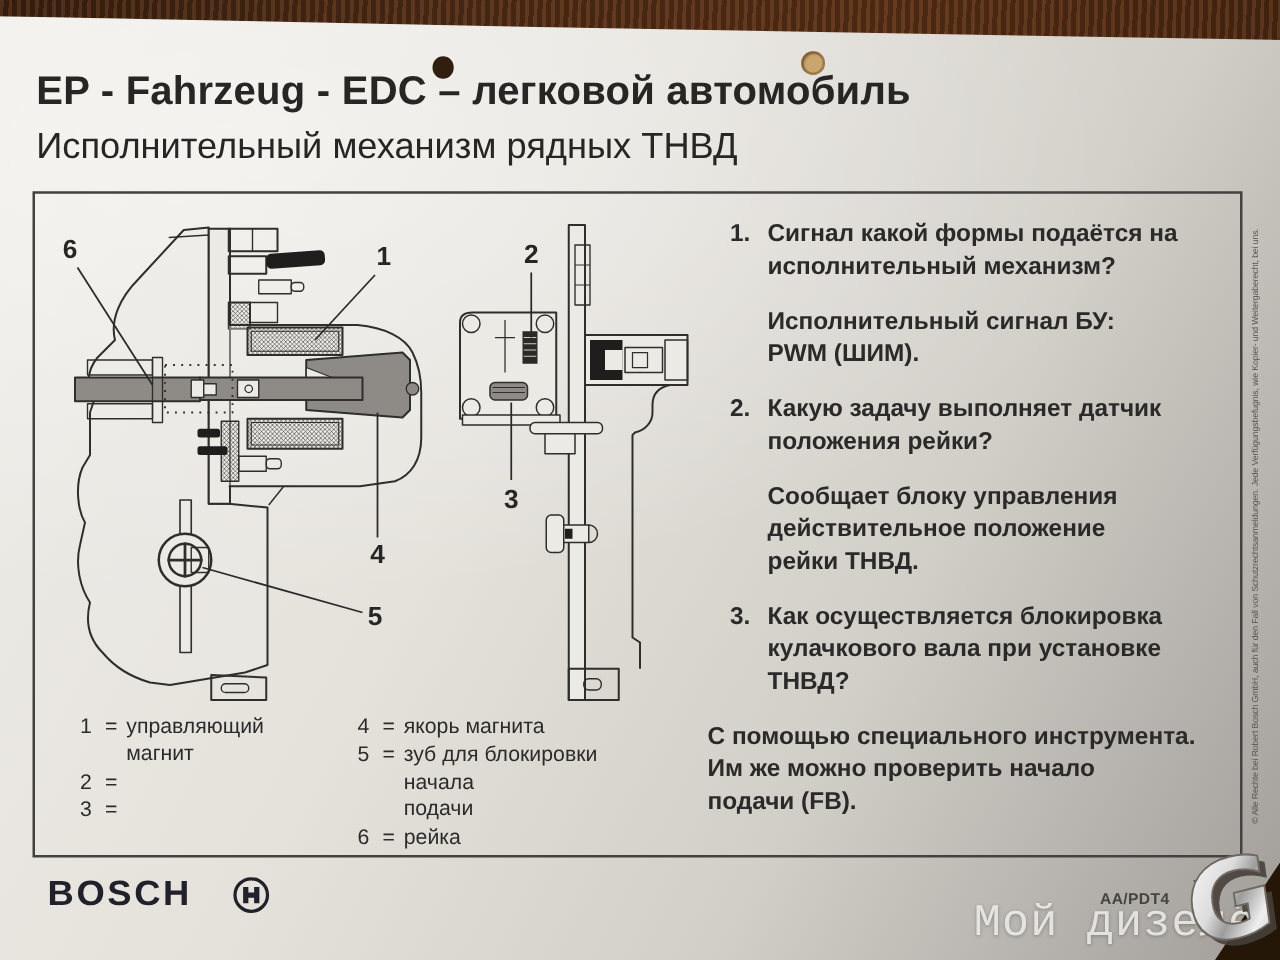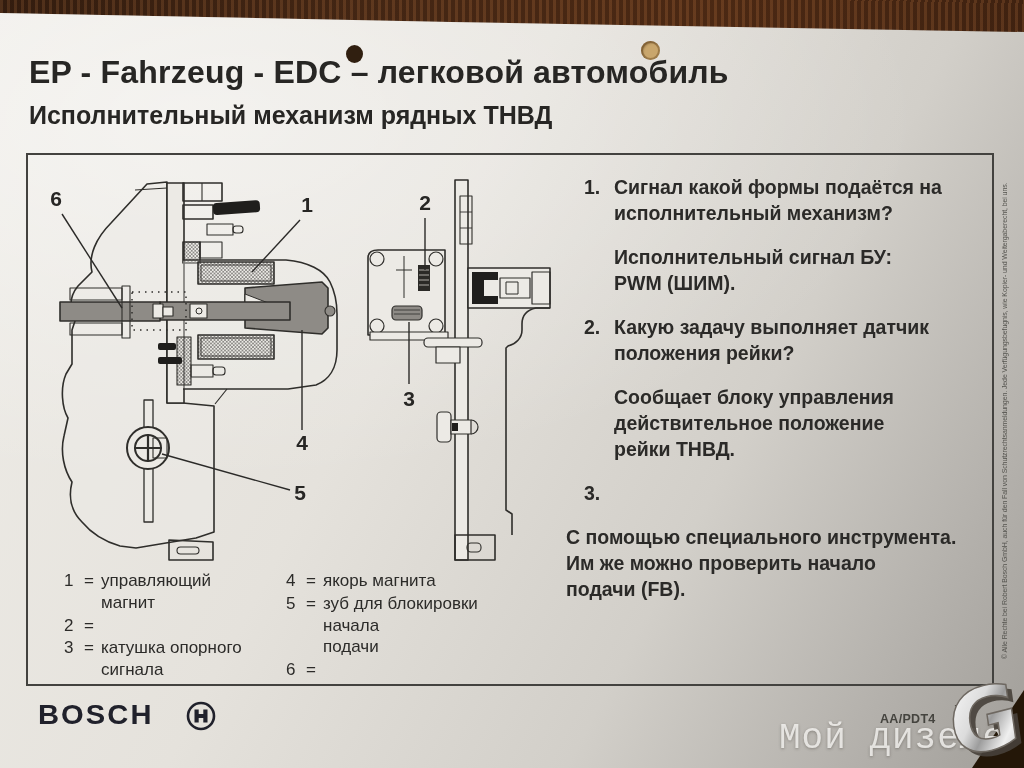--- a/index.html
+++ b/index.html
@@ -12,21 +12,21 @@
          clip-path:polygon(0 13px,44% 22px,100% 32px,100% 100%,0 100%);
          background:
            radial-gradient(120% 80% at 18% 15%,rgba(255,255,255,.45),rgba(255,255,255,0) 60%),
            linear-gradient(118deg,#efede8 0%,#e5e2dc 40%,#d2cfc9 68%,#b3b0ab 88%,#a19e99 100%);}
   .hole{position:absolute;border-radius:50%;}
   .hole-1{left:346px;top:45px;width:17px;height:18px;background:#301f10;}
   .hole-2{left:641px;top:41px;width:19px;height:19px;background:#c9a66c;
           box-shadow:inset 0 0 0 2px rgba(104,72,30,.45), inset 2px 2px 2px rgba(60,35,10,.35);}
   .title{position:absolute;left:29px;top:54px;font-size:32px;font-weight:bold;
          color:#272624;letter-spacing:.2px;white-space:nowrap;}
-  .subtitle{position:absolute;left:29px;top:101px;font-size:25px;font-weight:bold;
+  .subtitle{position:absolute;left:29px;top:101px;font-size:29px;font-weight:normal;
          color:#272624;white-space:nowrap;}
   .main-box{position:absolute;left:26px;top:153px;width:964px;height:529px;
          border:2px solid #43423f;}
   .diagram-svg{position:absolute;left:36px;top:158px;}
   
   .legend{position:absolute;left:64px;top:570px;width:470px;font-size:17px;
           line-height:1.28;color:#2c2b29;}
   .lcol{position:absolute;top:0;}
   .lcol-1{left:0;width:205px;}
   .lcol-2{left:222px;width:245px;}
@@ -237,39 +237,38 @@
         <span class="ltext">управляющий
 магнит</span>
       </div>
       <div class="lrow">
         <span class="lnum">2</span>
         <span class="leq">=</span>
       </div>
       <div class="lrow">
         <span class="lnum">3</span>
         <span class="leq">=</span>
-        <span class="ltext">катушка опорного
-сигнала</span>
       </div>
     </div>
     <div class="lcol lcol-2">
       <div class="lrow">
         <span class="lnum">4</span>
         <span class="leq">=</span>
         <span class="ltext">якорь магнита</span>
       </div>
       <div class="lrow">
         <span class="lnum">5</span>
         <span class="leq">=</span>
         <span class="ltext">зуб для блокировки начала
 подачи</span>
       </div>
       <div class="lrow">
         <span class="lnum">6</span>
         <span class="leq">=</span>
+        <span class="ltext">рейка</span>
       </div>
     </div>
   </div>
 
   <div class="qa">
     <div class="qrow">
       <span class="qnum">1.</span>
       <span class="qtext">Сигнал какой формы подаётся на
 исполнительный механизм?</span>
     </div>
@@ -278,20 +277,23 @@
     <div class="qrow">
       <span class="qnum">2.</span>
       <span class="qtext">Какую задачу выполняет датчик
 положения рейки?</span>
     </div>
     <div class="arow">Сообщает блоку управления
 действительное положение
 рейки ТНВД.</div>
     <div class="qrow">
       <span class="qnum">3.</span>
+      <span class="qtext">Как осуществляется блокировка
+кулачкового вала при установке
+ТНВД?</span>
     </div>
     <div class="qa-final">С помощью специального инструмента.
 Им же можно проверить начало
 подачи (FB).</div>
   </div>
 
   <div class="copyright-vertical">© Alle Rechte bei Robert Bosch GmbH, auch für den Fall von Schutzrechtsanmeldungen. Jede Verfügungsbefugnis, wie Kopier- und Weitergaberecht, bei uns.</div>
 
   <div class="bosch-word">BOSCH</div>
   <svg class="bosch-symbol" width="36" height="36" viewBox="0 0 36 36">

